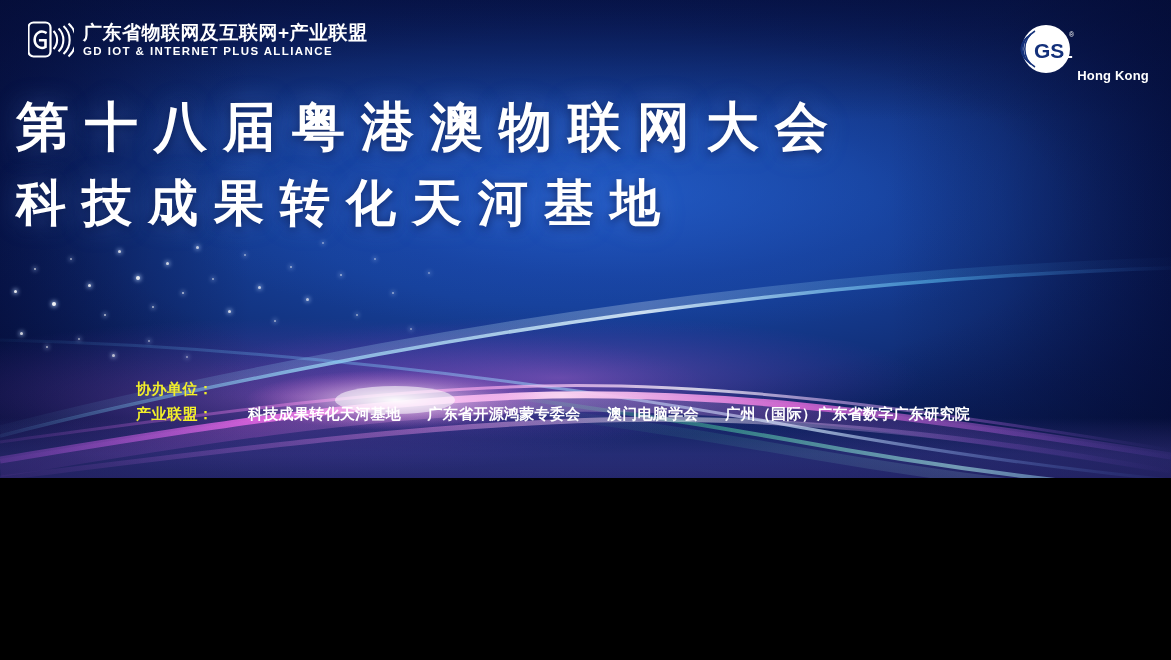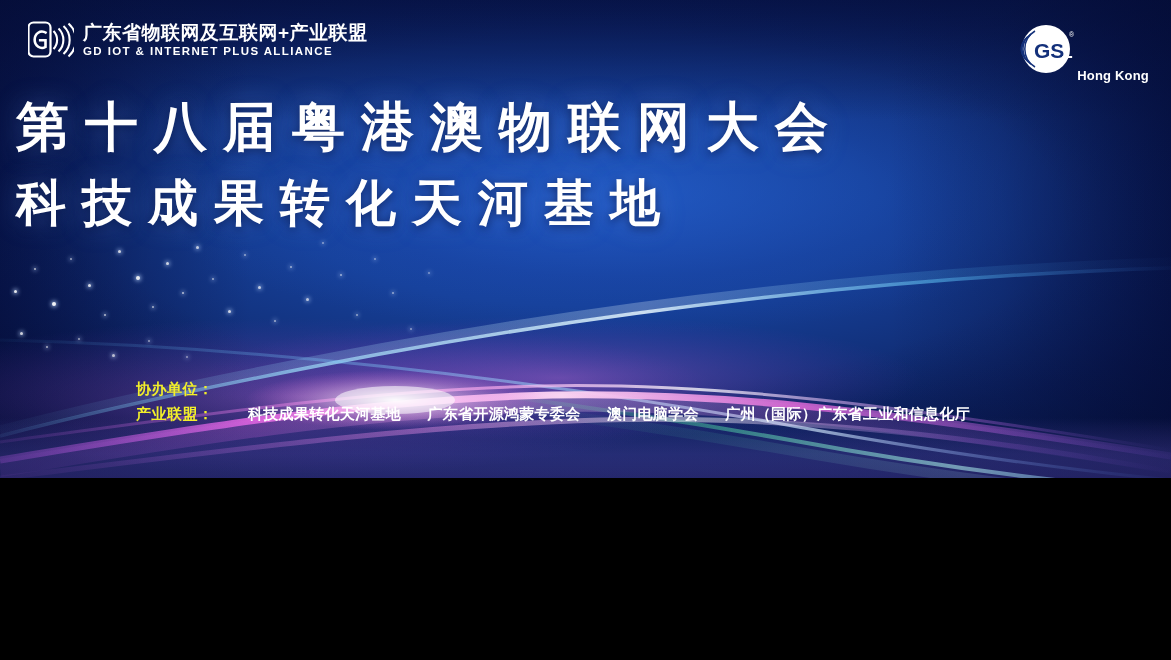--- a/index.html
+++ b/index.html
@@ -335,18 +335,18 @@
   <div class="orgs">
     <div class="org-row">
       <div class="org-label">协办单位：</div>
     </div>
     <div class="org-row">
       <div class="org-label">产业联盟：</div>
       <div class="org-values">
         <span class="orgitem">科技成果转化天河基地</span>
         <span class="orgitem">广东省开源鸿蒙专委会</span>
         <span class="orgitem">澳门电脑学会</span>
-        <span class="orgitem">广州（国际）广东省工业和信息化厅</span>
+        <span class="orgitem">广州（国际）广东省数字广东研究院</span>
       </div>
     </div>
   </div>
 
 </div>
 
 </body></html>

